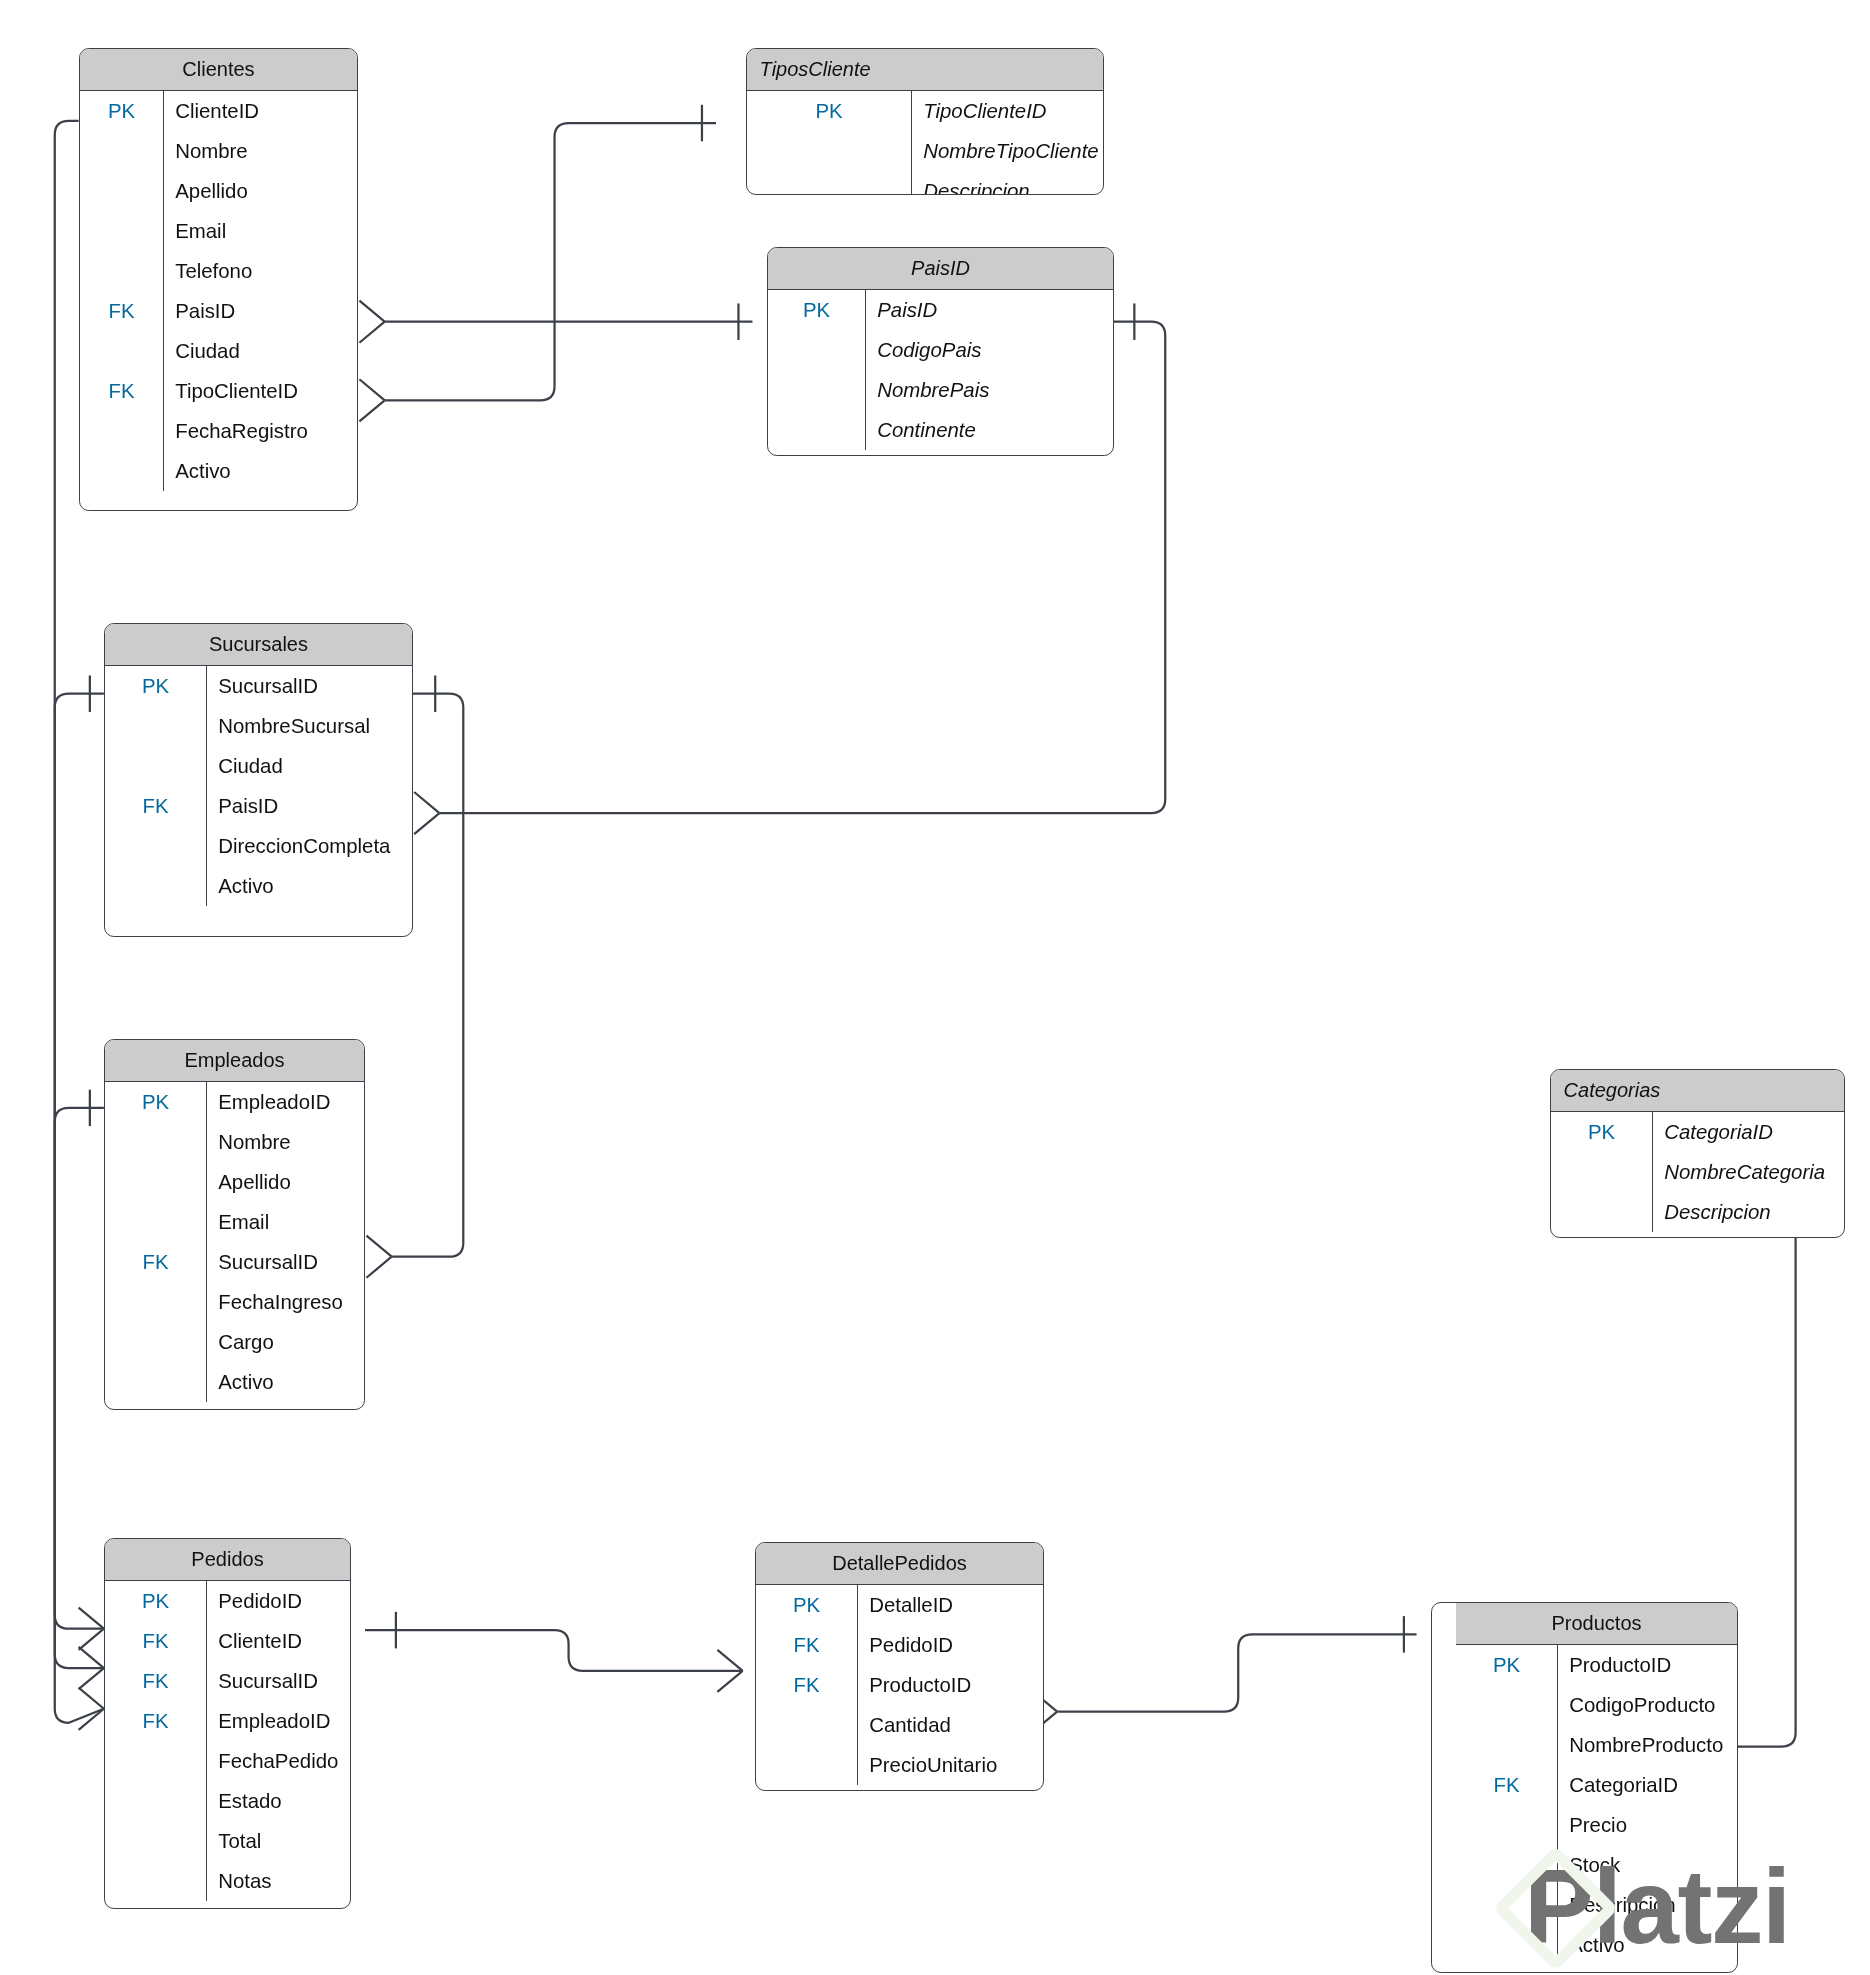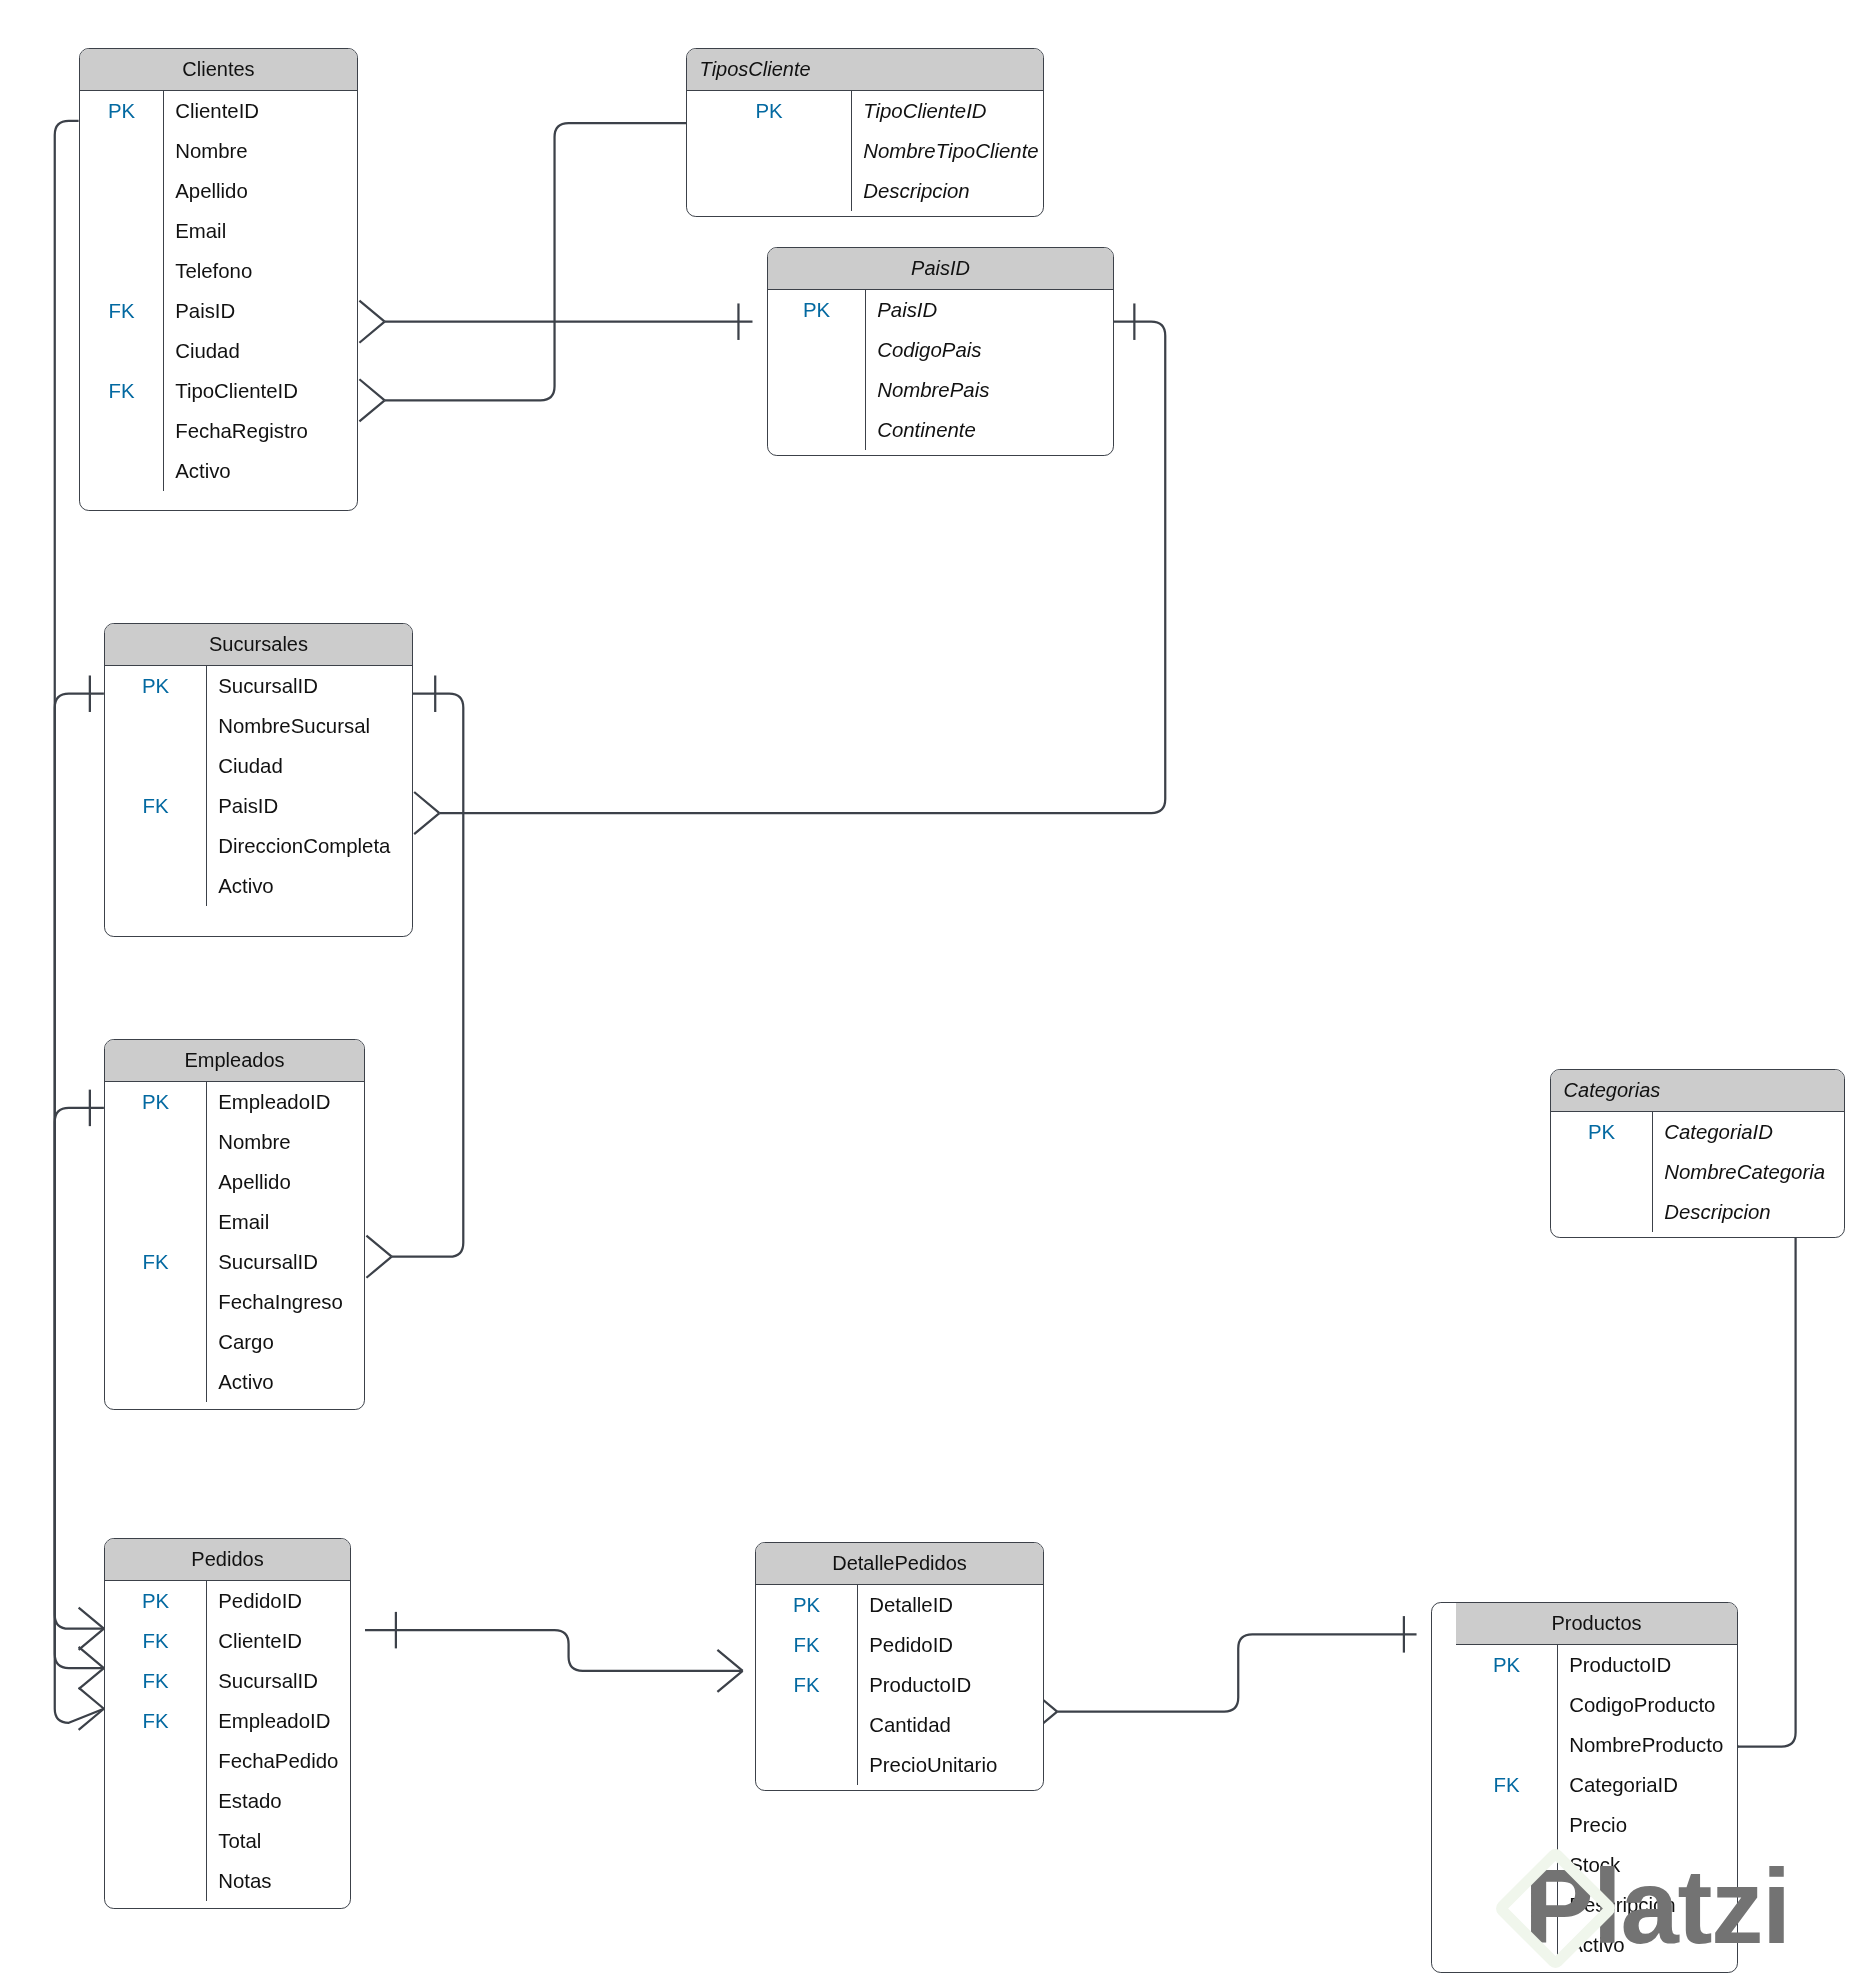--- a/index.html
+++ b/index.html
@@ -120,21 +120,21 @@
           <div class="row">Email</div>
           <div class="row">Telefono</div>
           <div class="row">PaisID</div>
           <div class="row">Ciudad</div>
           <div class="row">TipoClienteID</div>
           <div class="row">FechaRegistro</div>
           <div class="row">Activo</div>
         </div>
       </div>
     </div>
-    <div class="entity left ital" style="left: 686px; top: 48px; width: 358px; height: 169px; border-color: rgb(60, 65, 73); background: rgb(255, 255, 255);">
+    <div class="entity left ital" style="left: 746px; top: 48px; width: 358px; height: 147px; border-color: rgb(60, 65, 73); background: rgb(255, 255, 255);">
       <div class="ehead" style="background: rgb(204, 204, 204); border-bottom-color: rgb(60, 65, 73);">
         <div class="etitle">TiposCliente</div>
       </div>
       <div class="ebody">
         <div class="keycol" style="flex-basis: 165px; border-right-color: rgb(60, 65, 73);">
           <div class="row">PK</div>
           <div class="row"></div>
           <div class="row"></div>
         </div>
         <div class="namecol">

